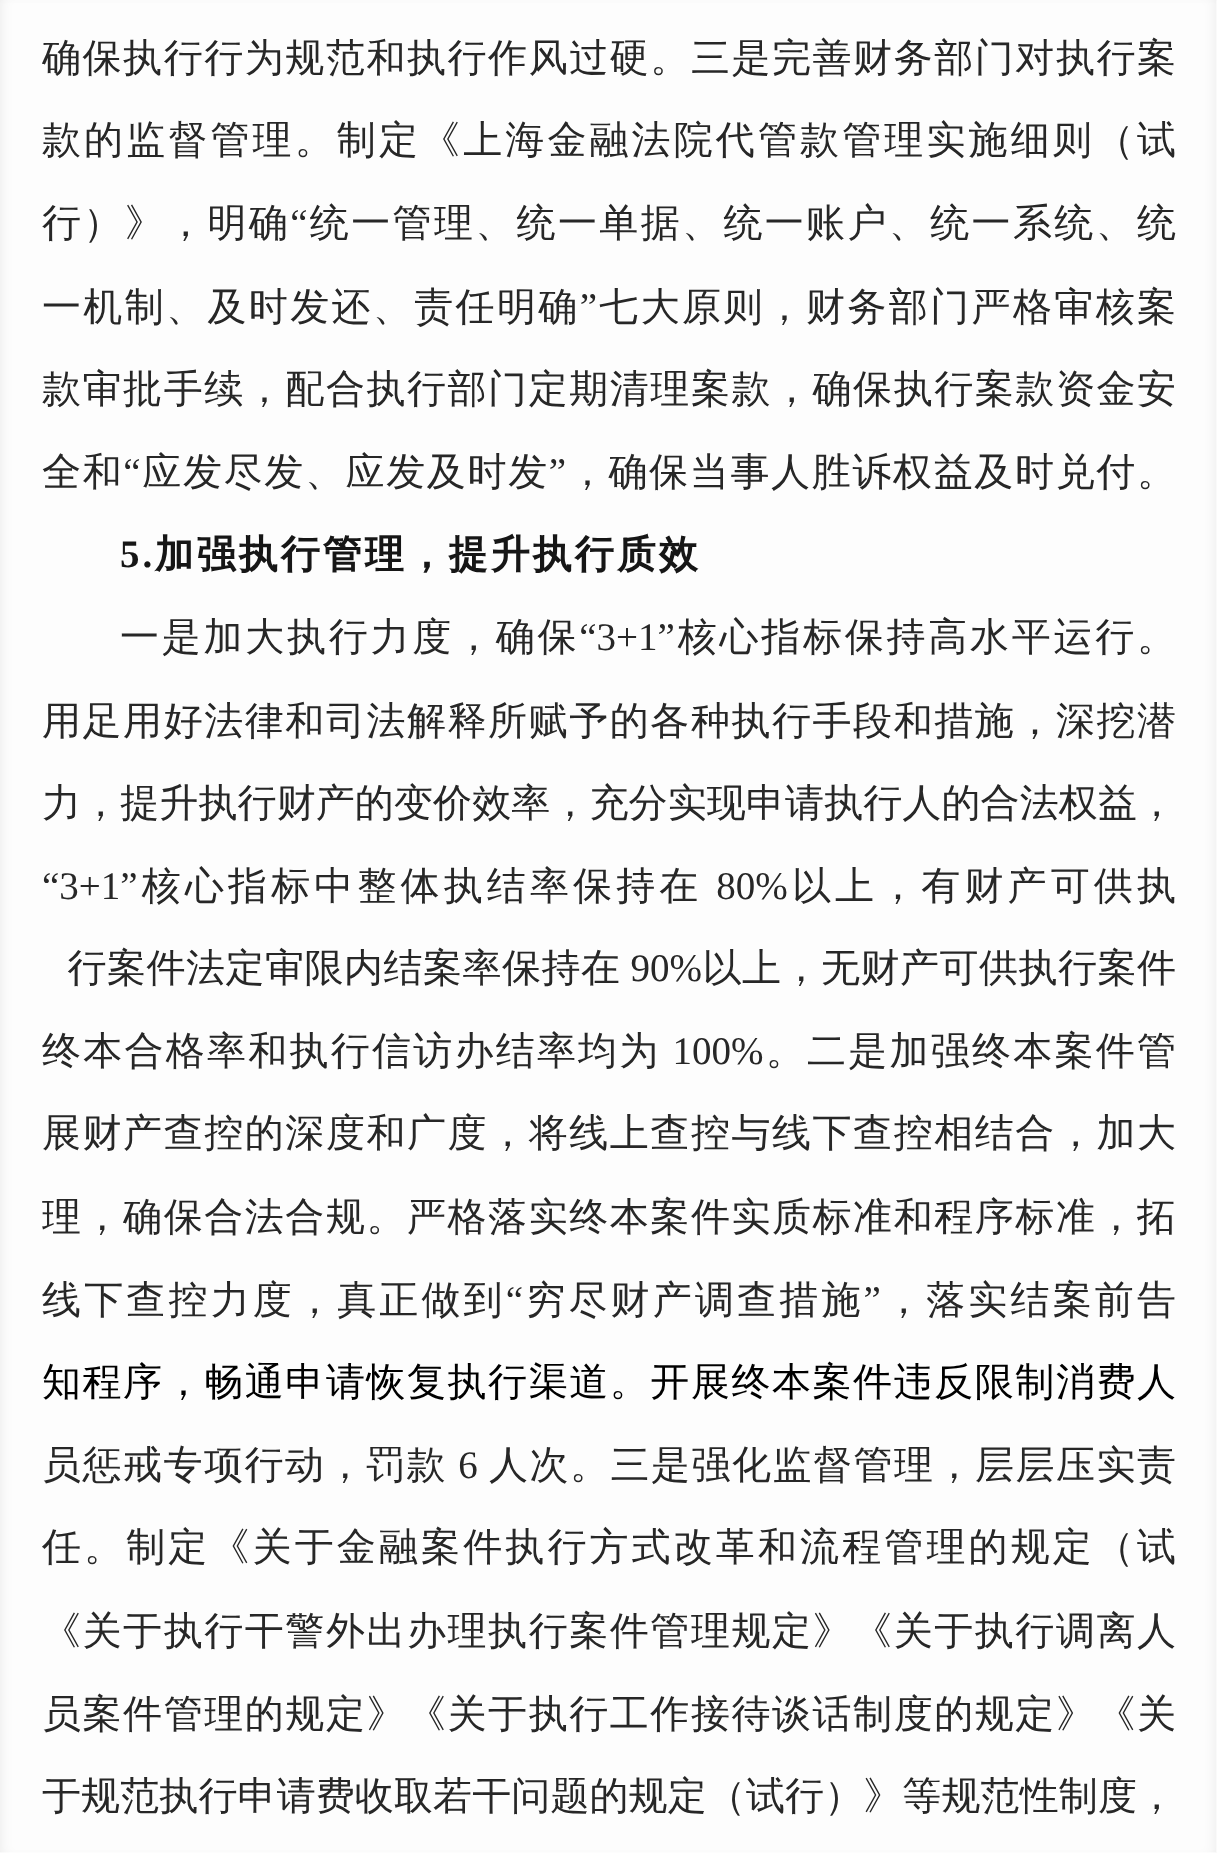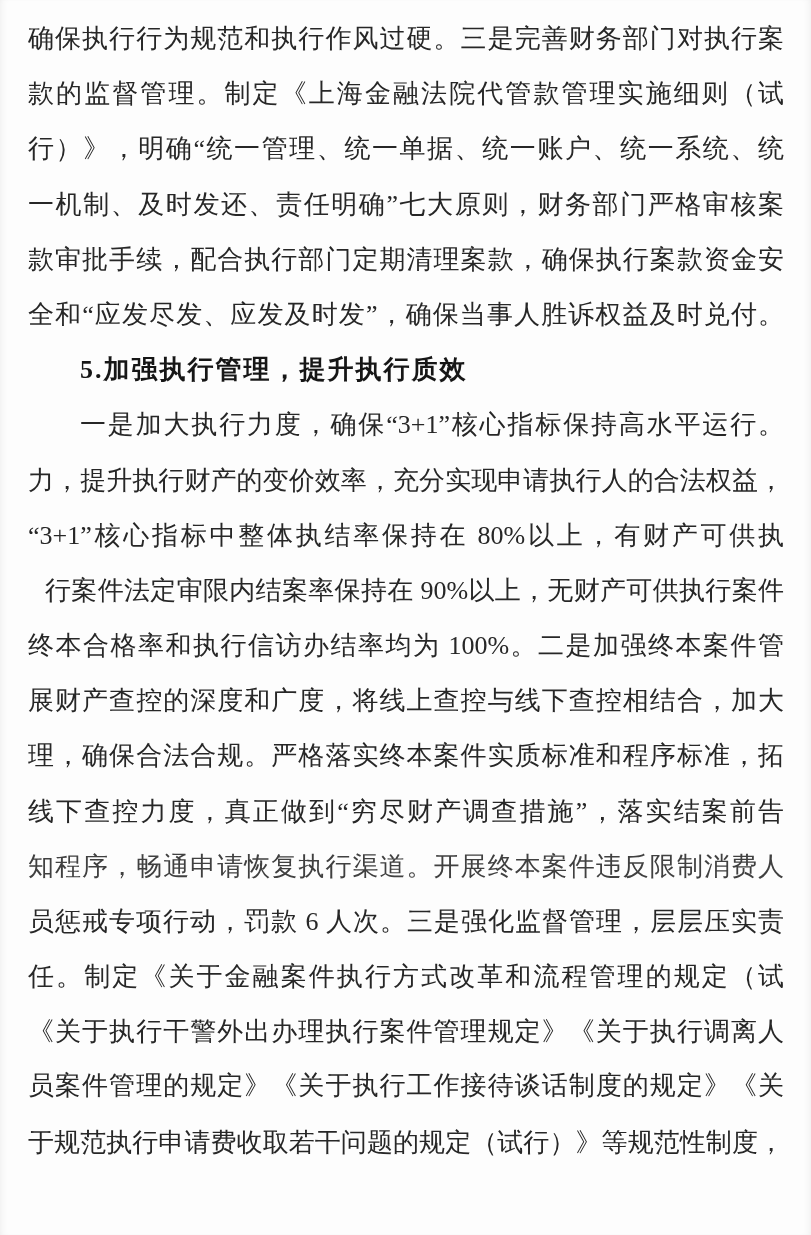--- a/index.html
+++ b/index.html
@@ -49,27 +49,28 @@
 <div class="page" style="background: rgb(253, 253, 253);">
   <div class="doc" id="doc">
       <div class="line body" style="color: rgb(39, 39, 39);">确保执行行为规范和执行作风过硬。三是完善财务部门对执行案</div>
       <div class="line body" style="color: rgb(39, 39, 39);">款的监督管理。制定《上海金融法院代管款管理实施细则（试</div>
       <div class="line body" style="color: rgb(39, 39, 39); font-family: Liberation Serif, serif;">行）》，明确“统一管理、统一单据、统一账户、统一系统、统</div>
       <div class="line body" style="color: rgb(39, 39, 39);">一机制、及时发还、责任明确”七大原则，财务部门严格审核案</div>
       <div class="line body" style="color: rgb(39, 39, 39);">款审批手续，配合执行部门定期清理案款，确保执行案款资金安</div>
       <div class="line body" style="color: rgb(39, 39, 39);">全和“应发尽发、应发及时发”，确保当事人胜诉权益及时兑付。</div>
       <div class="line heading" style="color: rgb(22, 22, 22);">5.加强执行管理，提升执行质效</div>
       <div class="line body-indent" style="color: rgb(39, 39, 39);">一是加大执行力度，确保“3+1”核心指标保持高水平运行。</div>
+      <div class="line body" style="color: rgb(39, 39, 39);">用足用好法律和司法解释所赋予的各种执行手段和措施，深挖潜</div>
       <div class="line body" style="color: rgb(39, 39, 39);">力，提升执行财产的变价效率，充分实现申请执行人的合法权益，</div>
       <div class="line body" style="color: rgb(39, 39, 39);">“3+1”核心指标中整体执结率保持在 80%以上，有财产可供执</div>
       <div class="line body" style="color: rgb(39, 39, 39); margin-left: 17px;">行案件法定审限内结案率保持在 90%以上，无财产可供执行案件</div>
       <div class="line body" style="color: rgb(39, 39, 39);">终本合格率和执行信访办结率均为 100%。二是加强终本案件管</div>
       <div class="line body" style="color: rgb(39, 39, 39);">展财产查控的深度和广度，将线上查控与线下查控相结合，加大</div>
       <div class="line body" style="color: rgb(39, 39, 39);">理，确保合法合规。严格落实终本案件实质标准和程序标准，拓</div>
       <div class="line body" style="color: rgb(39, 39, 39);">线下查控力度，真正做到“穷尽财产调查措施”，落实结案前告</div>
-      <div class="line body" style="color: #404040;">知程序，畅通申请恢复执行渠道。开展终本案件违反限制消费人</div>
+      <div class="line body" style="color: #000000;">知程序，畅通申请恢复执行渠道。开展终本案件违反限制消费人</div>
       <div class="line body" style="color: rgb(39, 39, 39);">员惩戒专项行动，罚款 6 人次。三是强化监督管理，层层压实责</div>
       <div class="line body" style="color: rgb(39, 39, 39);">任。制定《关于金融案件执行方式改革和流程管理的规定（试行）》</div>
       <div class="line body" style="color: rgb(39, 39, 39);">《关于执行干警外出办理执行案件管理规定》《关于执行调离人</div>
-      <div class="line body" style="color: rgb(39, 39, 39); font-family: Liberation Mono, monospace;">员案件管理的规定》《关于执行工作接待谈话制度的规定》《关</div>
+      <div class="line body" style="color: rgb(39, 39, 39);">员案件管理的规定》《关于执行工作接待谈话制度的规定》《关</div>
       <div class="line body" style="color: rgb(39, 39, 39);">于规范执行申请费收取若干问题的规定（试行）》等规范性制度，</div>
     </div>
 </div>
 
 </body></html>

